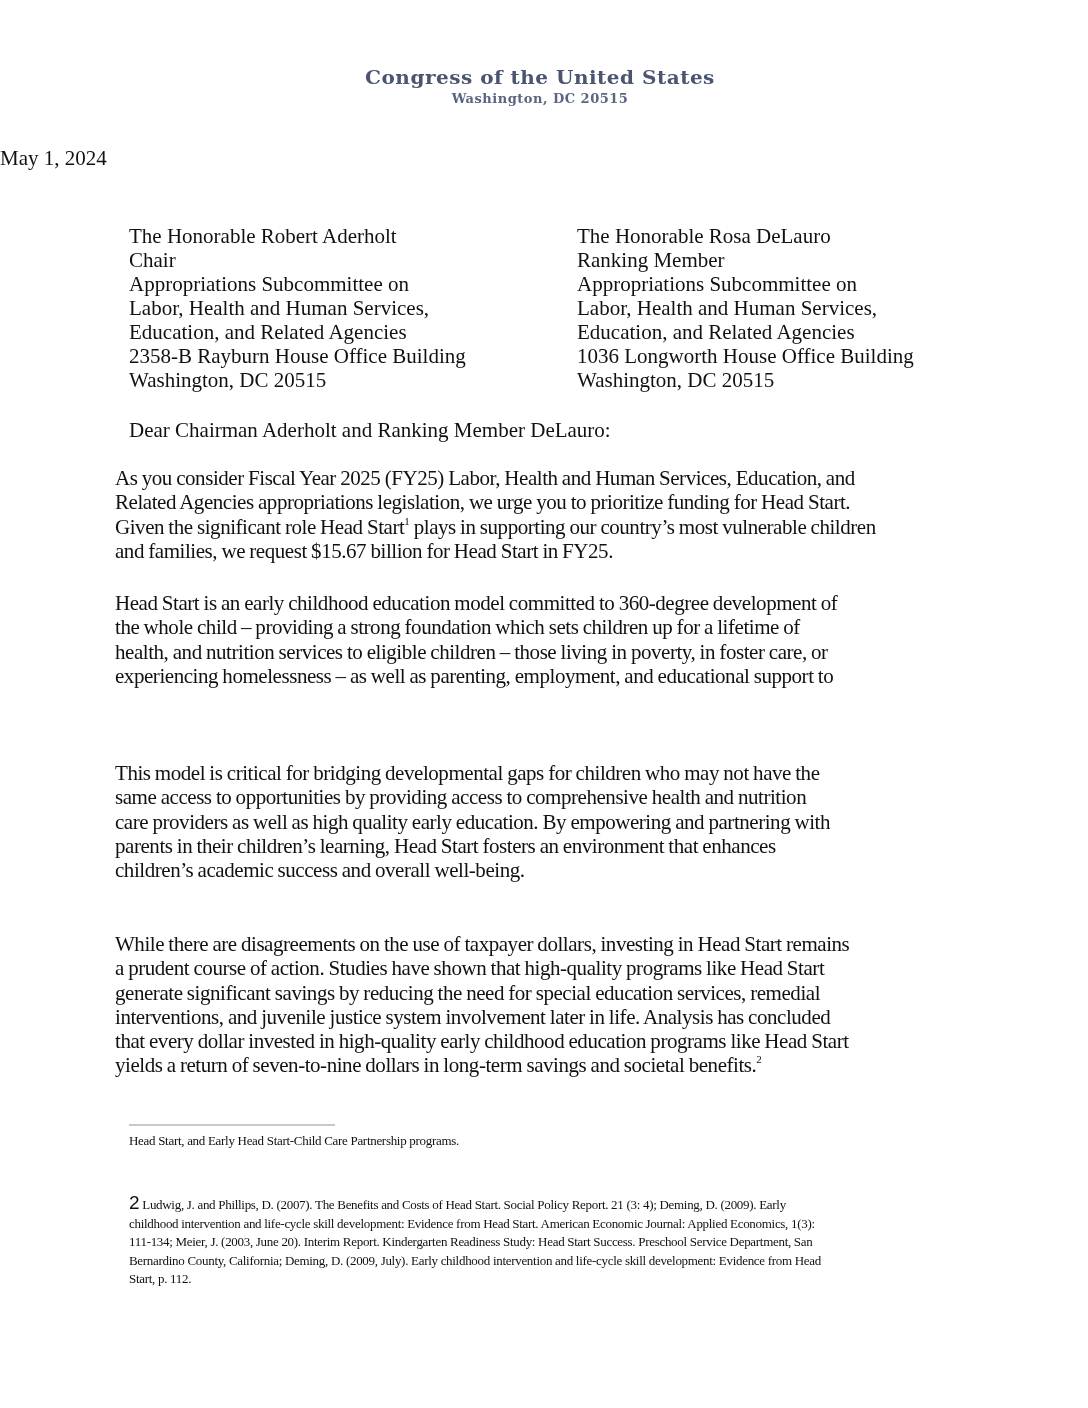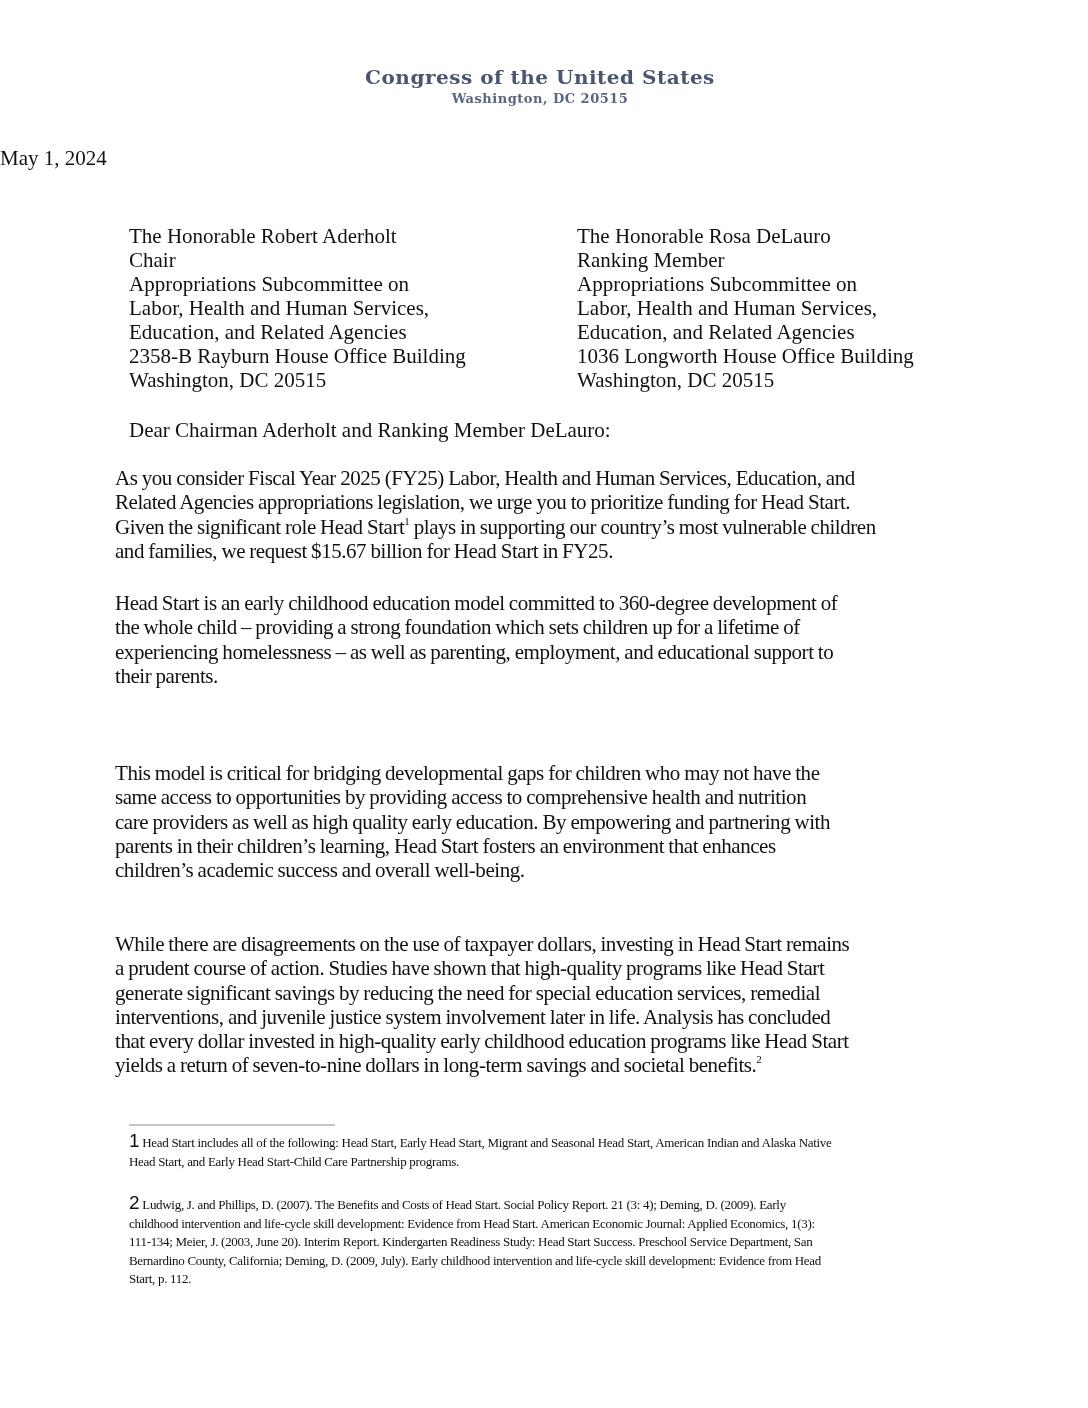--- a/index.html
+++ b/index.html
@@ -140,22 +140,22 @@
 <div class="para p1">
   <span class="ln">As you consider Fiscal Year 2025 (FY25) Labor, Health and Human Services, Education, and</span>
   <span class="ln">Related Agencies appropriations legislation, we urge you to prioritize funding for Head Start.</span>
   <span class="ln"><span>Given the significant role Head Start</span><sup>1</sup><span> plays in supporting our country’s most vulnerable children</span></span>
   <span class="ln">and families, we request $15.67 billion for Head Start in FY25.</span>
 </div>
 
 <div class="para p2">
   <span class="ln">Head Start is an early childhood education model committed to 360-degree development of</span>
   <span class="ln">the whole child – providing a strong foundation which sets children up for a lifetime of</span>
+  <span class="ln">health, and nutrition services to eligible children – those living in poverty, in foster care, or</span>
   <span class="ln">experiencing homelessness – as well as parenting, employment, and educational support to</span>
-  <span class="ln">their parents.</span>
 </div>
 
 <div class="para p3">
   <span class="ln">This model is critical for bridging developmental gaps for children who may not have the</span>
   <span class="ln">same access to opportunities by providing access to comprehensive health and nutrition</span>
   <span class="ln">care providers as well as high quality early education. By empowering and partnering with</span>
   <span class="ln">parents in their children’s learning, Head Start fosters an environment that enhances</span>
   <span class="ln">children’s academic success and overall well-being.</span>
 </div>
 
@@ -164,21 +164,20 @@
   <span class="ln">a prudent course of action. Studies have shown that high-quality programs like Head Start</span>
   <span class="ln">generate significant savings by reducing the need for special education services, remedial</span>
   <span class="ln">interventions, and juvenile justice system involvement later in life. Analysis has concluded</span>
   <span class="ln">that every dollar invested in high-quality early childhood education programs like Head Start</span>
   <span class="ln"><span>yields a return of seven-to-nine dollars in long-term savings and societal benefits.</span><sup>2</sup></span>
 </div>
 
 <div class="fn-rule"></div>
 
 <div class="footnote fn1">
-  <span class="ln"><span class="fn-num">1</span> <span>Head Start includes all of the following: Head Start, Early Head Start, Migrant and Seasonal Head Start, American Indian and Alaska Native</span></span>
   <span class="ln">Head Start, and Early Head Start-Child Care Partnership programs.</span>
 </div>
 
 <div class="footnote fn2">
   <span class="ln"><span class="fn-num">2</span> <span>Ludwig, J. and Phillips, D. (2007). The Benefits and Costs of Head Start. Social Policy Report. 21 (3: 4); Deming, D. (2009). Early</span></span>
   <span class="ln">childhood intervention and life-cycle skill development: Evidence from Head Start. American Economic Journal: Applied Economics, 1(3):</span>
   <span class="ln">111-134; Meier, J. (2003, June 20). Interim Report. Kindergarten Readiness Study: Head Start Success. Preschool Service Department, San</span>
   <span class="ln">Bernardino County, California; Deming, D. (2009, July). Early childhood intervention and life-cycle skill development: Evidence from Head</span>
   <span class="ln">Start, p. 112.</span>
 </div>

